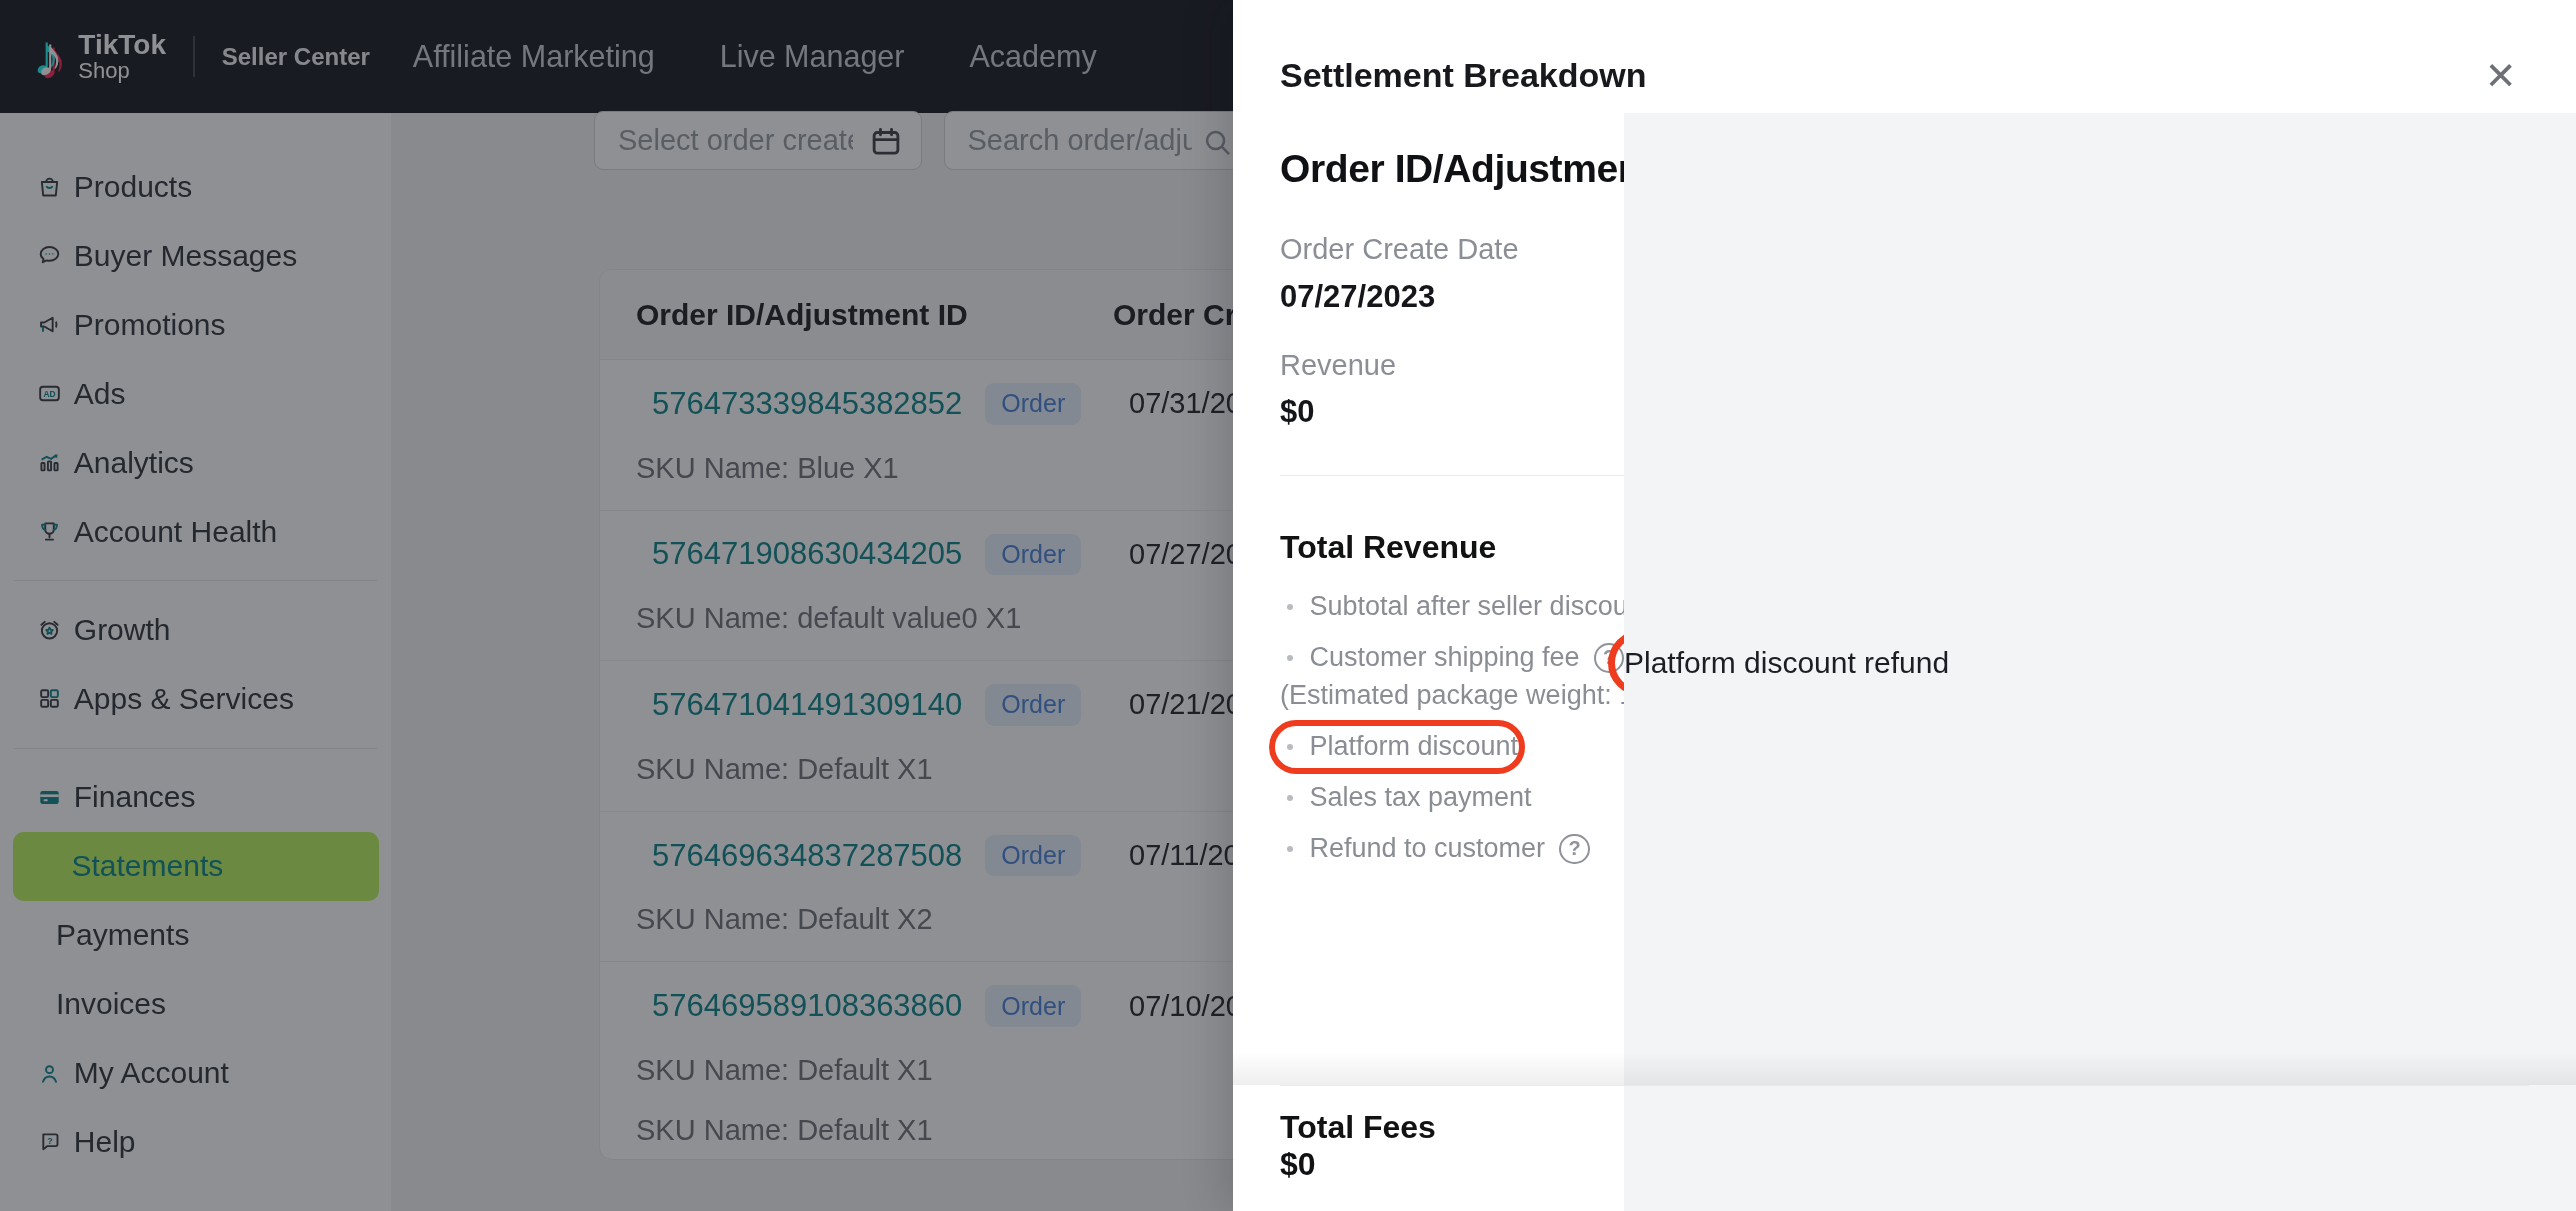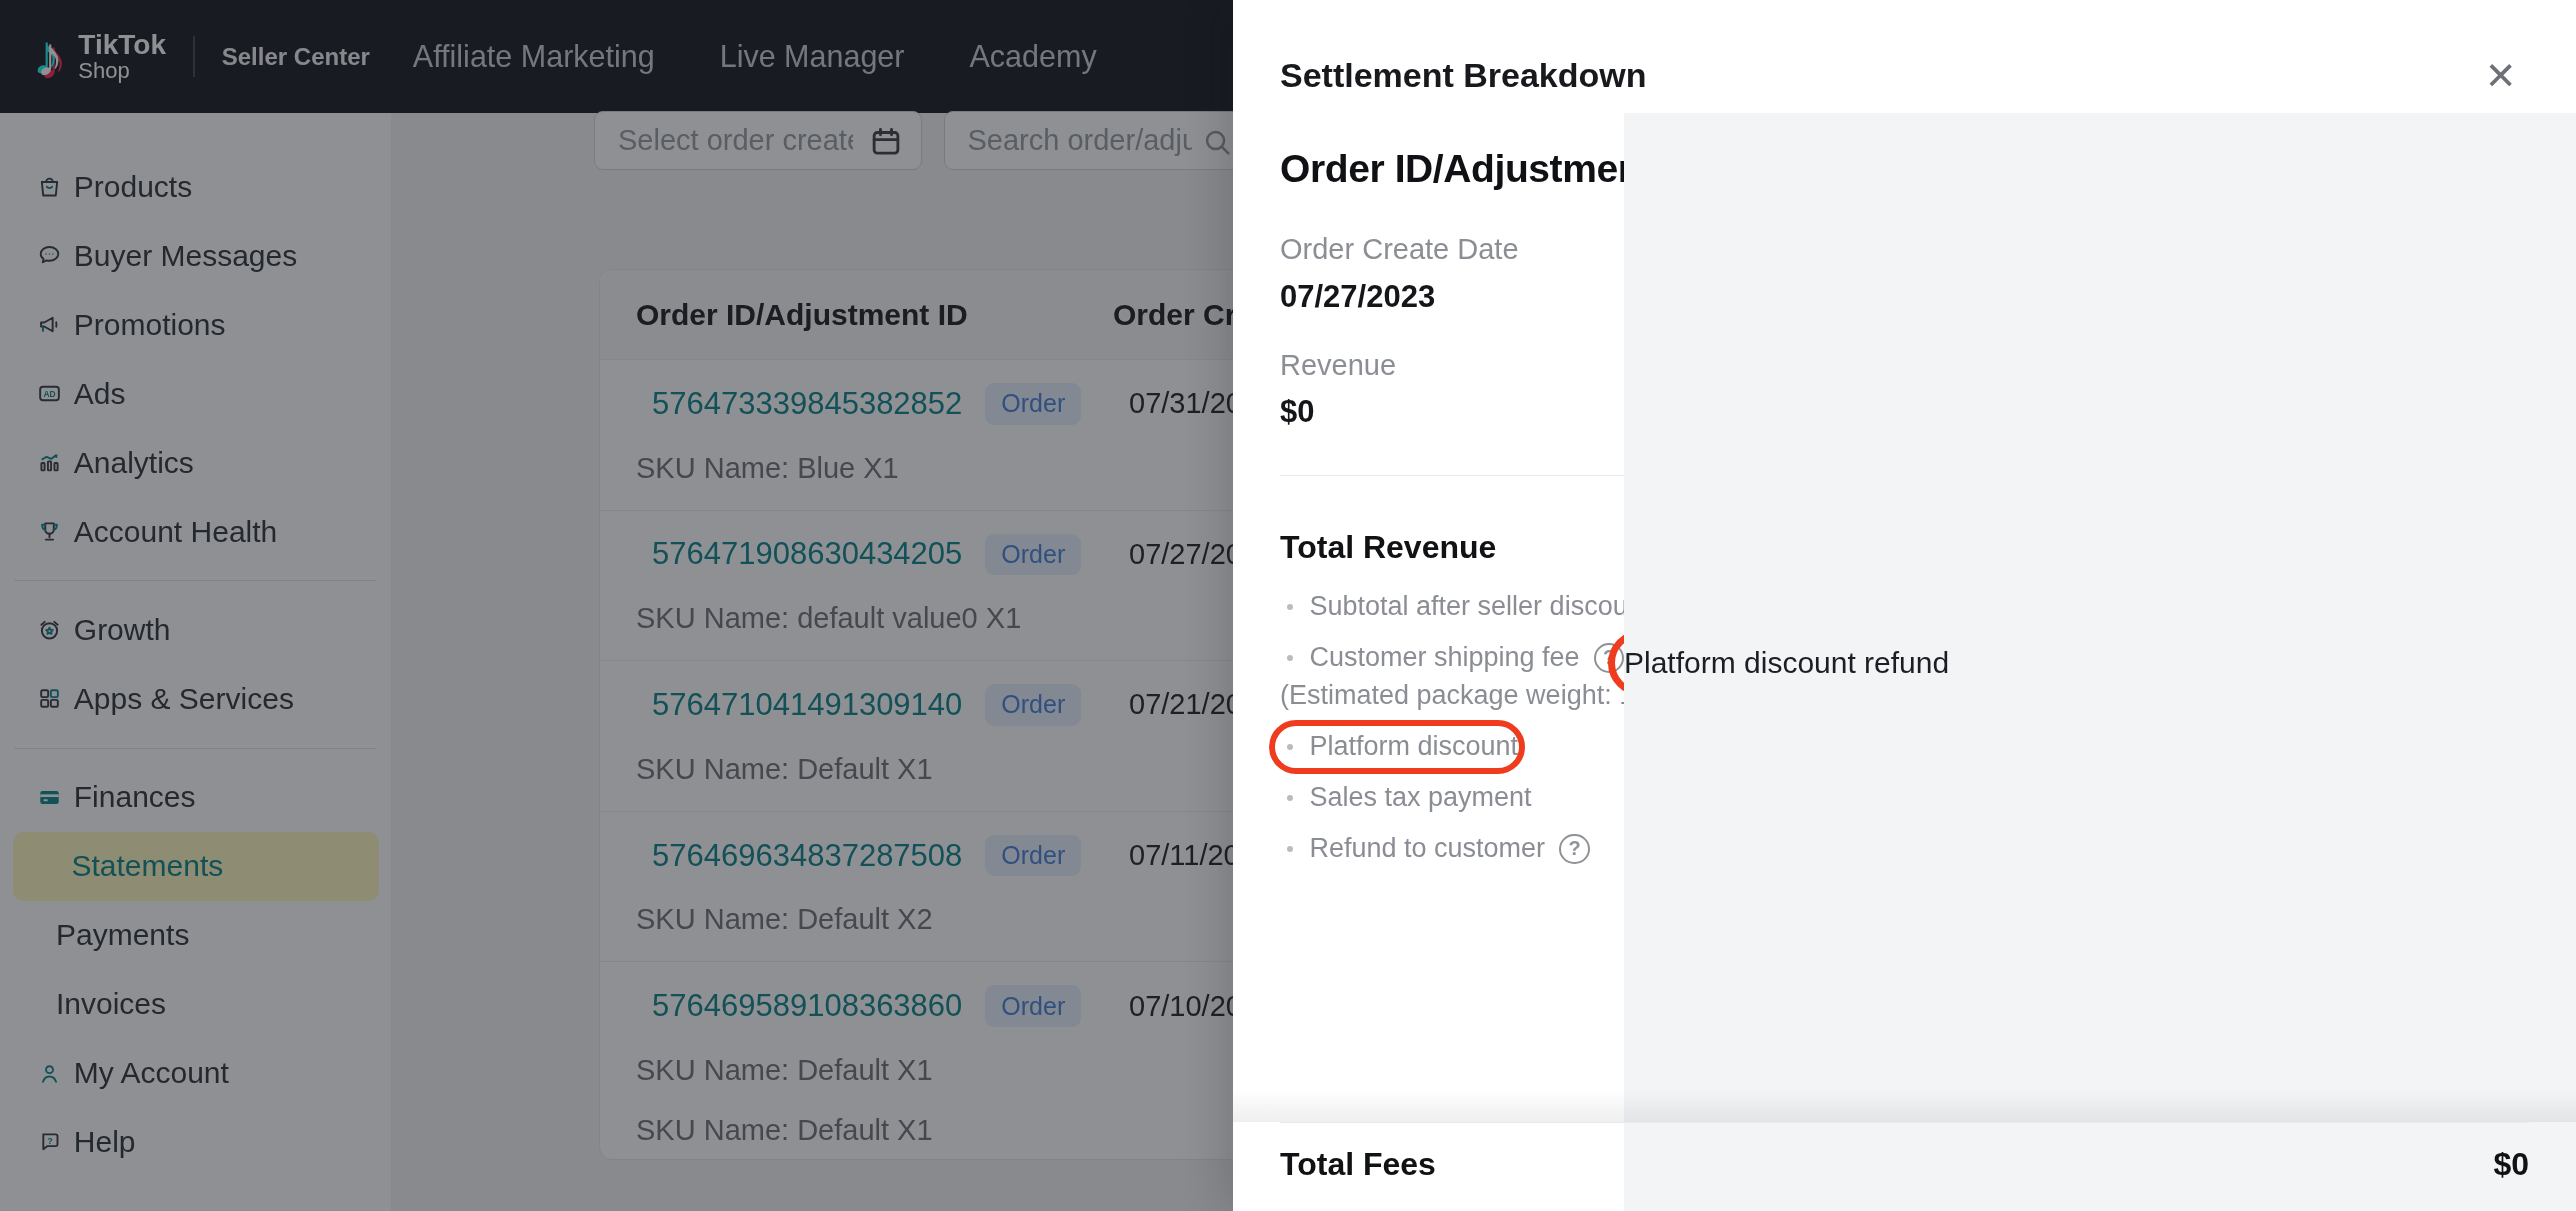--- a/index.html
+++ b/index.html
@@ -18,21 +18,21 @@
   .nav-product { font-size:24px; font-weight:600; color:#eef0f3; }
   .nav-links { display:flex; gap:65px; margin-left:43px; }
   .nav-link { font-size:30.5px; color:#ccd0d6; cursor:pointer; }
 
   
   .sidebar { position:absolute; left:0; top:113px; width:391px; height:1099px; background:#ffffff;
              padding-top:39px; }
   .sb-item { height:69px; display:flex; align-items:center; padding-left:36px; cursor:pointer;
              color:#363b42; font-size:30px; }
   .sb-item.sub { padding-left:56px; }
-  .sb-item.active { background:#fef9c3; border-radius:10.8px; margin:0 12.5px; padding-left:59px;
+  .sb-item.active { background:#bef264; border-radius:10.8px; margin:0 12.5px; padding-left:59px;
                     color:var(--accent); }
   .sb-icon { width:27px; height:27px; margin-right:10.8px; display:inline-flex; }
   .sb-icon svg { width:27px; height:27px; }
   .sb-divider { height:0.9px; background:#e8e9eb; margin:14.3px 14.3px; }
 
   
   .main { position:absolute; left:391px; top:113px; width:2185px; height:1099px; background:#f3f4f6; }
   .filters { position:absolute; left:203px; top:-1.8px; display:flex; gap:21.5px; }
   .finput { height:59px; border:1.8px solid #d5d8dd; border-radius:9px; background:#fff;
             display:flex; align-items:center; padding:0 23px; position:relative; overflow:hidden; }
@@ -92,22 +92,22 @@
   .q { width:30.5px; height:30.5px; border:2.2px solid #8f9298; border-radius:50%; margin-left:14.3px;
        display:inline-flex; align-items:center; justify-content:center; font-size:20px;
        color:#8f9298; font-weight:600; cursor:pointer; flex:0 0 auto; }
   .bnote { font-size:27px; color:#8a8d93; margin:-3.6px 0 10.8px; }
   .red-oval { position:absolute; border-radius:54px; border:6.3px solid var(--annotation);
               pointer-events:none; }
   .oval-sub  { left:-10.8px; right:-7.2px; top:-11.7px; bottom:-11.7px; }
   .oval-main { left:-16px; right:-7.2px; top:-16px; bottom:-16px; border-width:7.2px; }
 
   .pfooter { margin-top:auto; position:relative; border-top:0.9px solid #e9eaed;
-             padding:23px 0 29px; display:flex; justify-content:space-between;
-             font-size:32px; font-weight:700; color:#101214; }
+             padding:23px 0 29px; display:flex; justify-content:flex-start;
+             font-size:32px; font-weight:700; color:#101214;flex-direction:column; }
   .pfooter::before { content:""; position:absolute; left:-47px; right:-47px; top:-34px; height:33px;
              background:linear-gradient(to bottom, rgba(17,20,26,0), rgba(17,20,26,0.07)); }
 </style>
 </head>
 <body>
 
 <div class="topnav">
   <span class="note">♪</span>
   <div class="brand-text">
     <div class="l1">TikTok</div>

